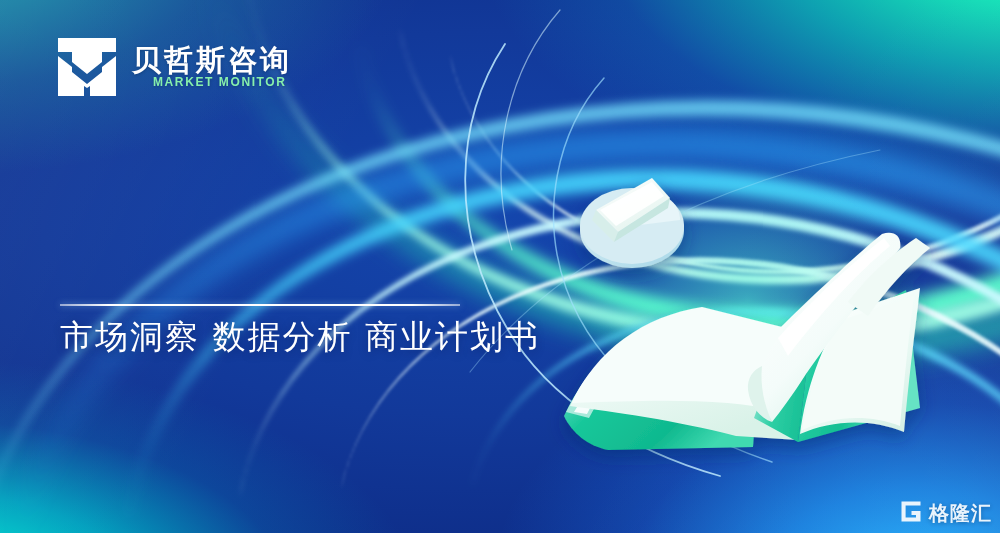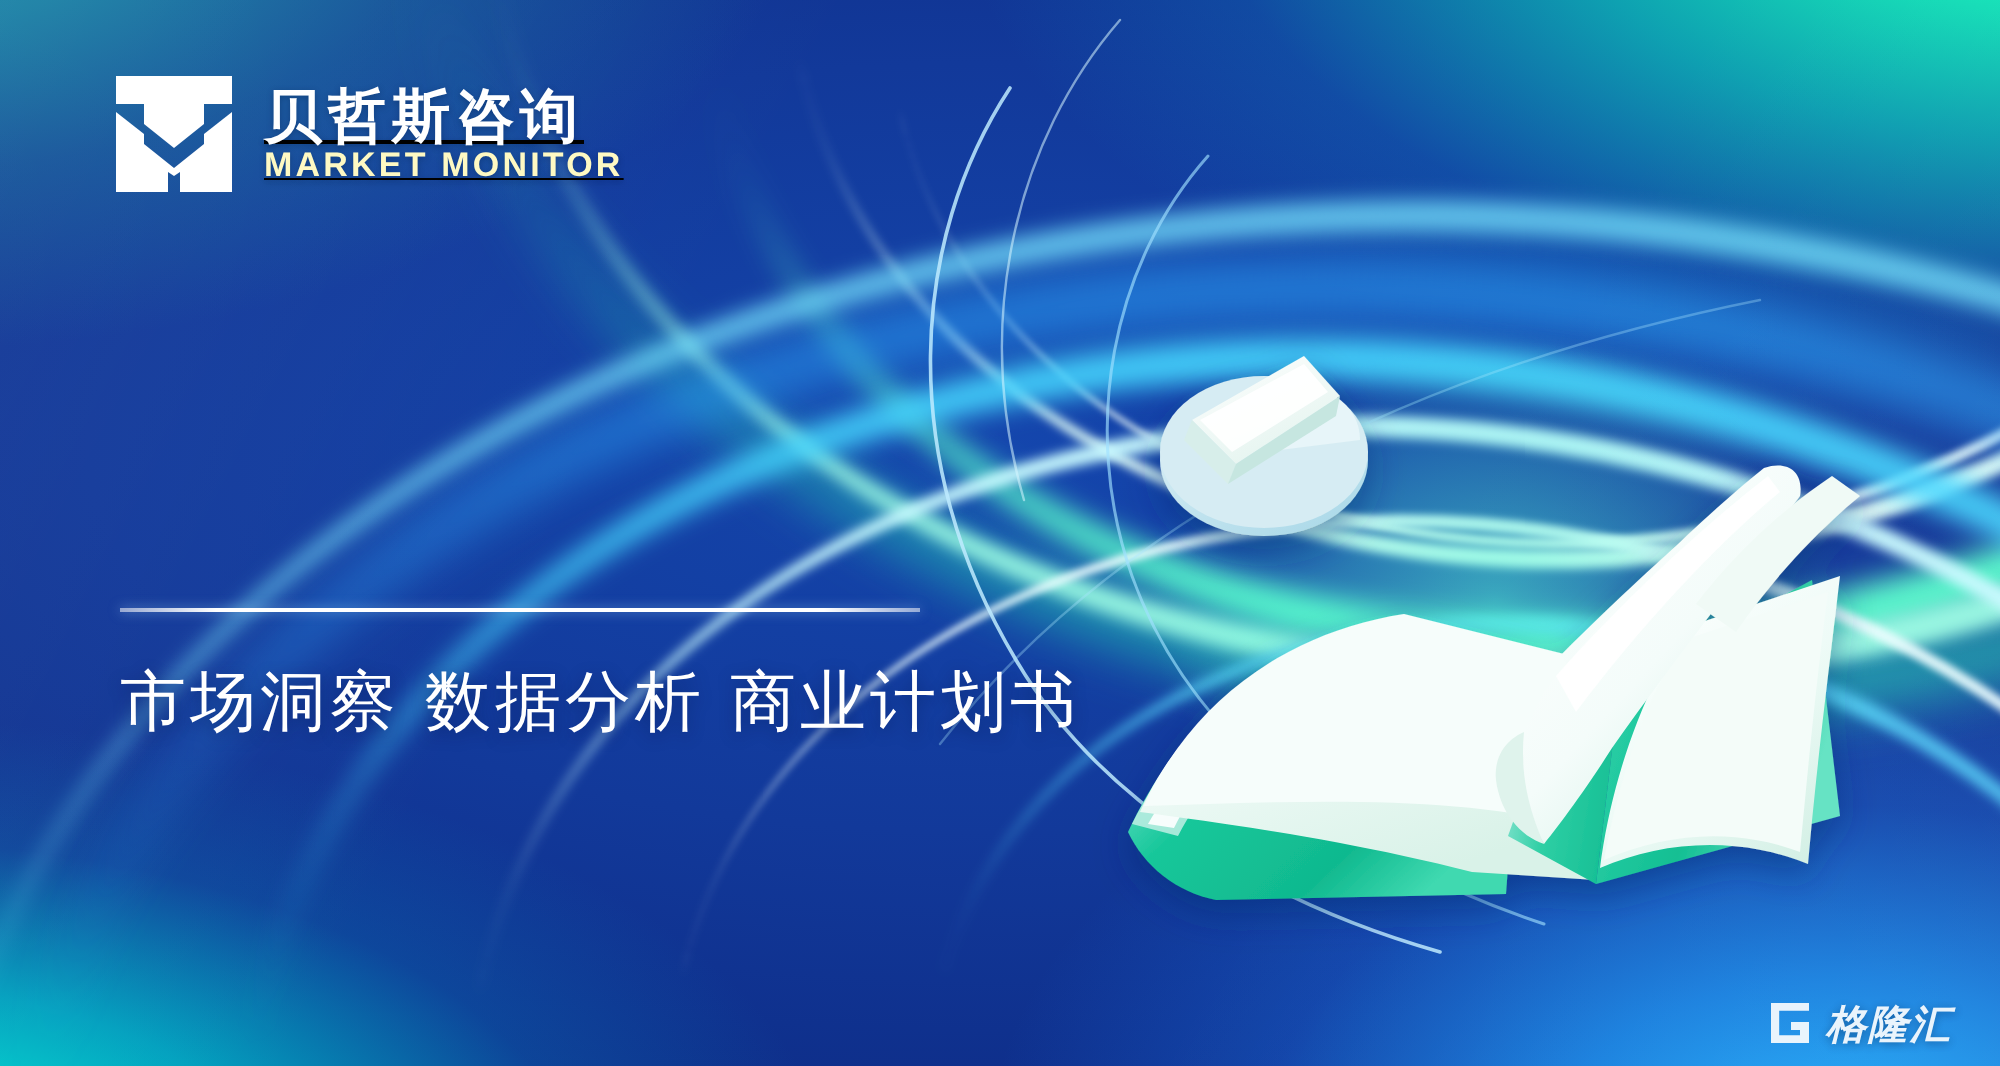--- a/index.html
+++ b/index.html
@@ -88,64 +88,65 @@
 
   
   .bg-sheen{
     background:linear-gradient(118deg, rgba(255,255,255,.05) 0%, rgba(255,255,255,0) 34%,
               rgba(255,255,255,0) 66%, rgba(255,255,255,.045) 100%);
   }
 
   
   .logo{position:absolute;left:56px;top:36px;display:flex;align-items:center;gap:14px;}
   .logo-mark{width:62px;height:62px;flex:none;}
-  .logo-text{display:flex;flex-direction:column;gap:1px;text-decoration:underline;}
+  .logo-text{display:flex;flex-direction:column;gap:1px;}
   .logo-cn{
     color:#fff;font-size:29px;font-weight:700;letter-spacing:3px;line-height:1;
     font-family:"DejaVu Sans","Liberation Sans",sans-serif;
     text-shadow:0 1px 3px rgba(0,30,70,.35);
   }
   .logo-en{
-    color:#fef9c3;font-size:17px;font-weight:700;letter-spacing:1.6px;line-height:1;
+    color:#86efac;font-size:12px;font-weight:700;letter-spacing:1.6px;line-height:1;
     font-family:"Liberation Sans",sans-serif;
     text-shadow:0 1px 3px rgba(0,30,70,.35);
+    margin-left:21px;
   }
 
   
   .headline{
     position:absolute;left:60px;top:168px;
     color:#fff;
     font-family:"DejaVu Sans","Liberation Sans",sans-serif;
     font-size:92px;font-weight:700;line-height:1.08;letter-spacing:5px;
     text-shadow:0 4px 16px rgba(0,20,70,.42), 0 1px 2px rgba(0,20,70,.5);
     white-space:nowrap;
   }
   .divider{
     position:absolute;left:60px;top:304px;width:400px;height:2px;
     background:linear-gradient(90deg, rgba(255,255,255,.55) 0%, #ffffff 12%,
                #ffffff 88%, rgba(255,255,255,.55) 100%);
     box-shadow:0 0 6px rgba(180,230,255,.5);
   }
   .subline{
-    position:absolute;left:60px;top:330px;
+    position:absolute;left:60px;top:316px;
     color:#fff;
     font-family:"DejaVu Sans","Liberation Sans",sans-serif;
     font-size:33px;font-weight:400;letter-spacing:2px;line-height:1.3;
     text-shadow:0 2px 8px rgba(0,20,70,.4);
     white-space:nowrap;
   }
 
   
   .book{position:absolute;left:548px;top:150px;width:390px;height:300px;}
   .book svg{width:100%;height:100%;display:block;overflow:visible;}
 
   
   .watermark{
-    position:absolute;right:24px;bottom:10px;
-    display:flex;align-items:center;gap:7px;opacity:.9;font-style:italic;
+    position:absolute;right:8px;bottom:10px;
+    display:flex;align-items:flex-end;gap:7px;opacity:.9;
   }
   .wm-mark{width:23px;height:23px;flex:none;}
   .wm-text{
     color:#ffffff;font-size:20px;font-weight:700;letter-spacing:1px;line-height:1;
     font-family:"DejaVu Sans","Liberation Sans",sans-serif;
     text-shadow:0 1px 4px rgba(0,40,90,.5);
   }
 </style>
 </head>
 <body>

